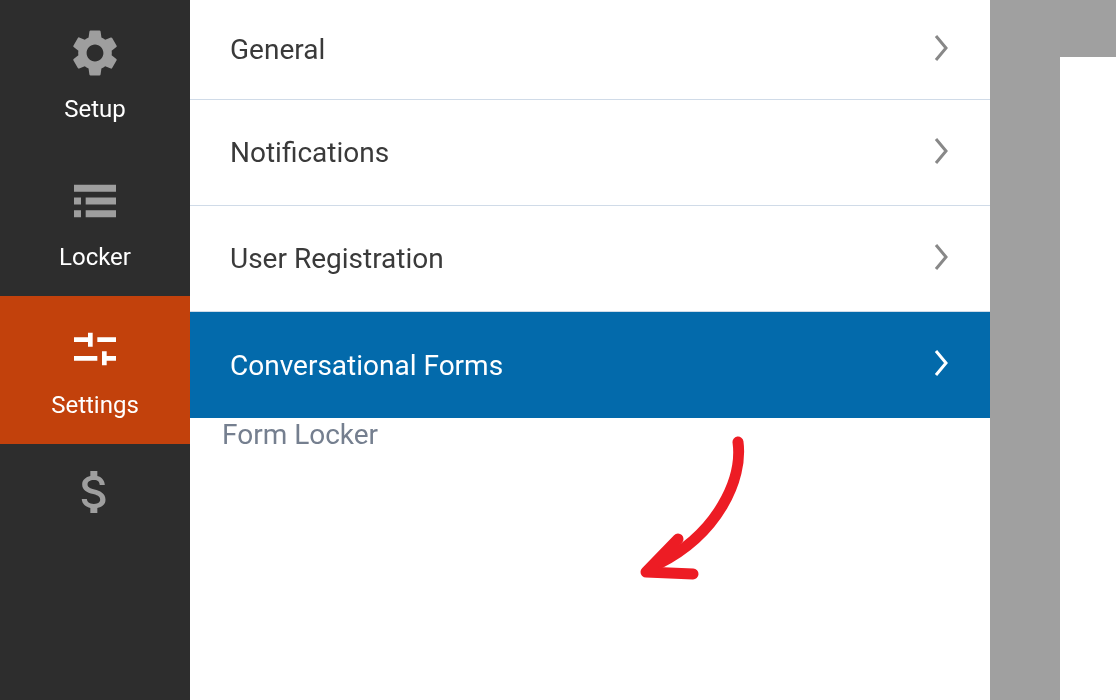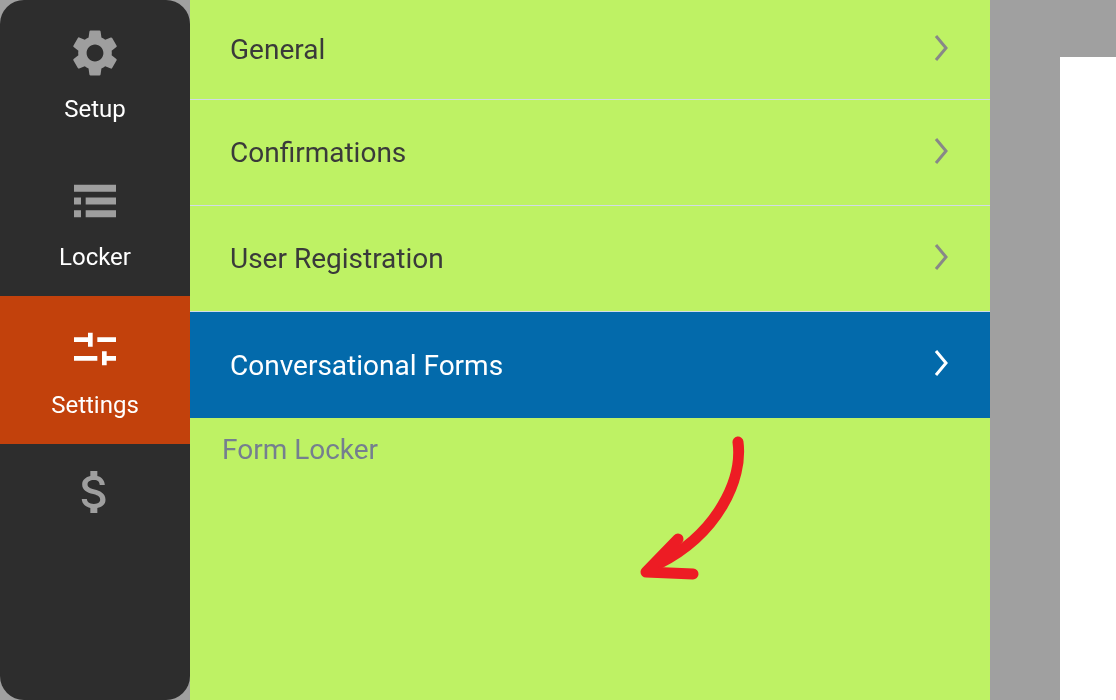--- a/index.html
+++ b/index.html
@@ -17,21 +17,20 @@
     }
     .sidebar {
       position: absolute;
       left: 0;
       top: 0;
       width: 190px;
       height: 700px;
       background: #2d2d2d;
       display: flex;
       flex-direction: column;
-      border-radius: 24px;
     }
     .sidebar-item {
       display: flex;
       flex-direction: column;
       align-items: center;
       justify-content: center;
       padding: 24px 10px;
       cursor: pointer;
       color: #fff;
       height: 148px;
@@ -60,21 +59,21 @@
     }
     .sidebar-item:last-child .label {
       color: #fff;
     }
     .settings-panel {
       position: absolute;
       left: 190px;
       top: 0;
       width: 800px;
       height: 700px;
-      background: #bef264;
+      background: #ffffff;
       display: flex;
       flex-direction: column;
     }
     .settings-row {
       display: flex;
       align-items: center;
       justify-content: space-between;
       padding: 0 40px;
       height: 106px;
       border-bottom: 1px solid #d0dbe8;
@@ -99,21 +98,21 @@
       stroke: #888;
       stroke-width: 3;
       fill: none;
     }
     .settings-row.active .chevron svg path {
       stroke: #fff;
     }
     .settings-row.last {
       border-bottom: none;
       height: 62px;
-      align-items: center;
+      align-items: flex-start;
       padding-bottom: 0;
       color: #757f8f;
       padding-left: 32px;
     }
     .right-strip {
       position: absolute;
       left: 990px;
       top: 0;
       width: 126px;
       height: 700px;
@@ -177,21 +176,21 @@
 </div>
 
 <div class="settings-panel">
   <div class="settings-row" style="height:100px;">
     <span class="row-label">General</span>
     <span class="chevron"><svg viewBox="0 0 16 28">
           <path d="M2 2 L12 14 L2 26"></path>
         </svg></span>
   </div>
   <div class="settings-row">
-    <span class="row-label">Confirmations</span>
+    <span class="row-label">Notifications</span>
     <span class="chevron"><svg viewBox="0 0 16 28">
           <path d="M2 2 L12 14 L2 26"></path>
         </svg></span>
   </div>
   <div class="settings-row">
     <span class="row-label">User Registration</span>
     <span class="chevron"><svg viewBox="0 0 16 28">
           <path d="M2 2 L12 14 L2 26"></path>
         </svg></span>
   </div>

